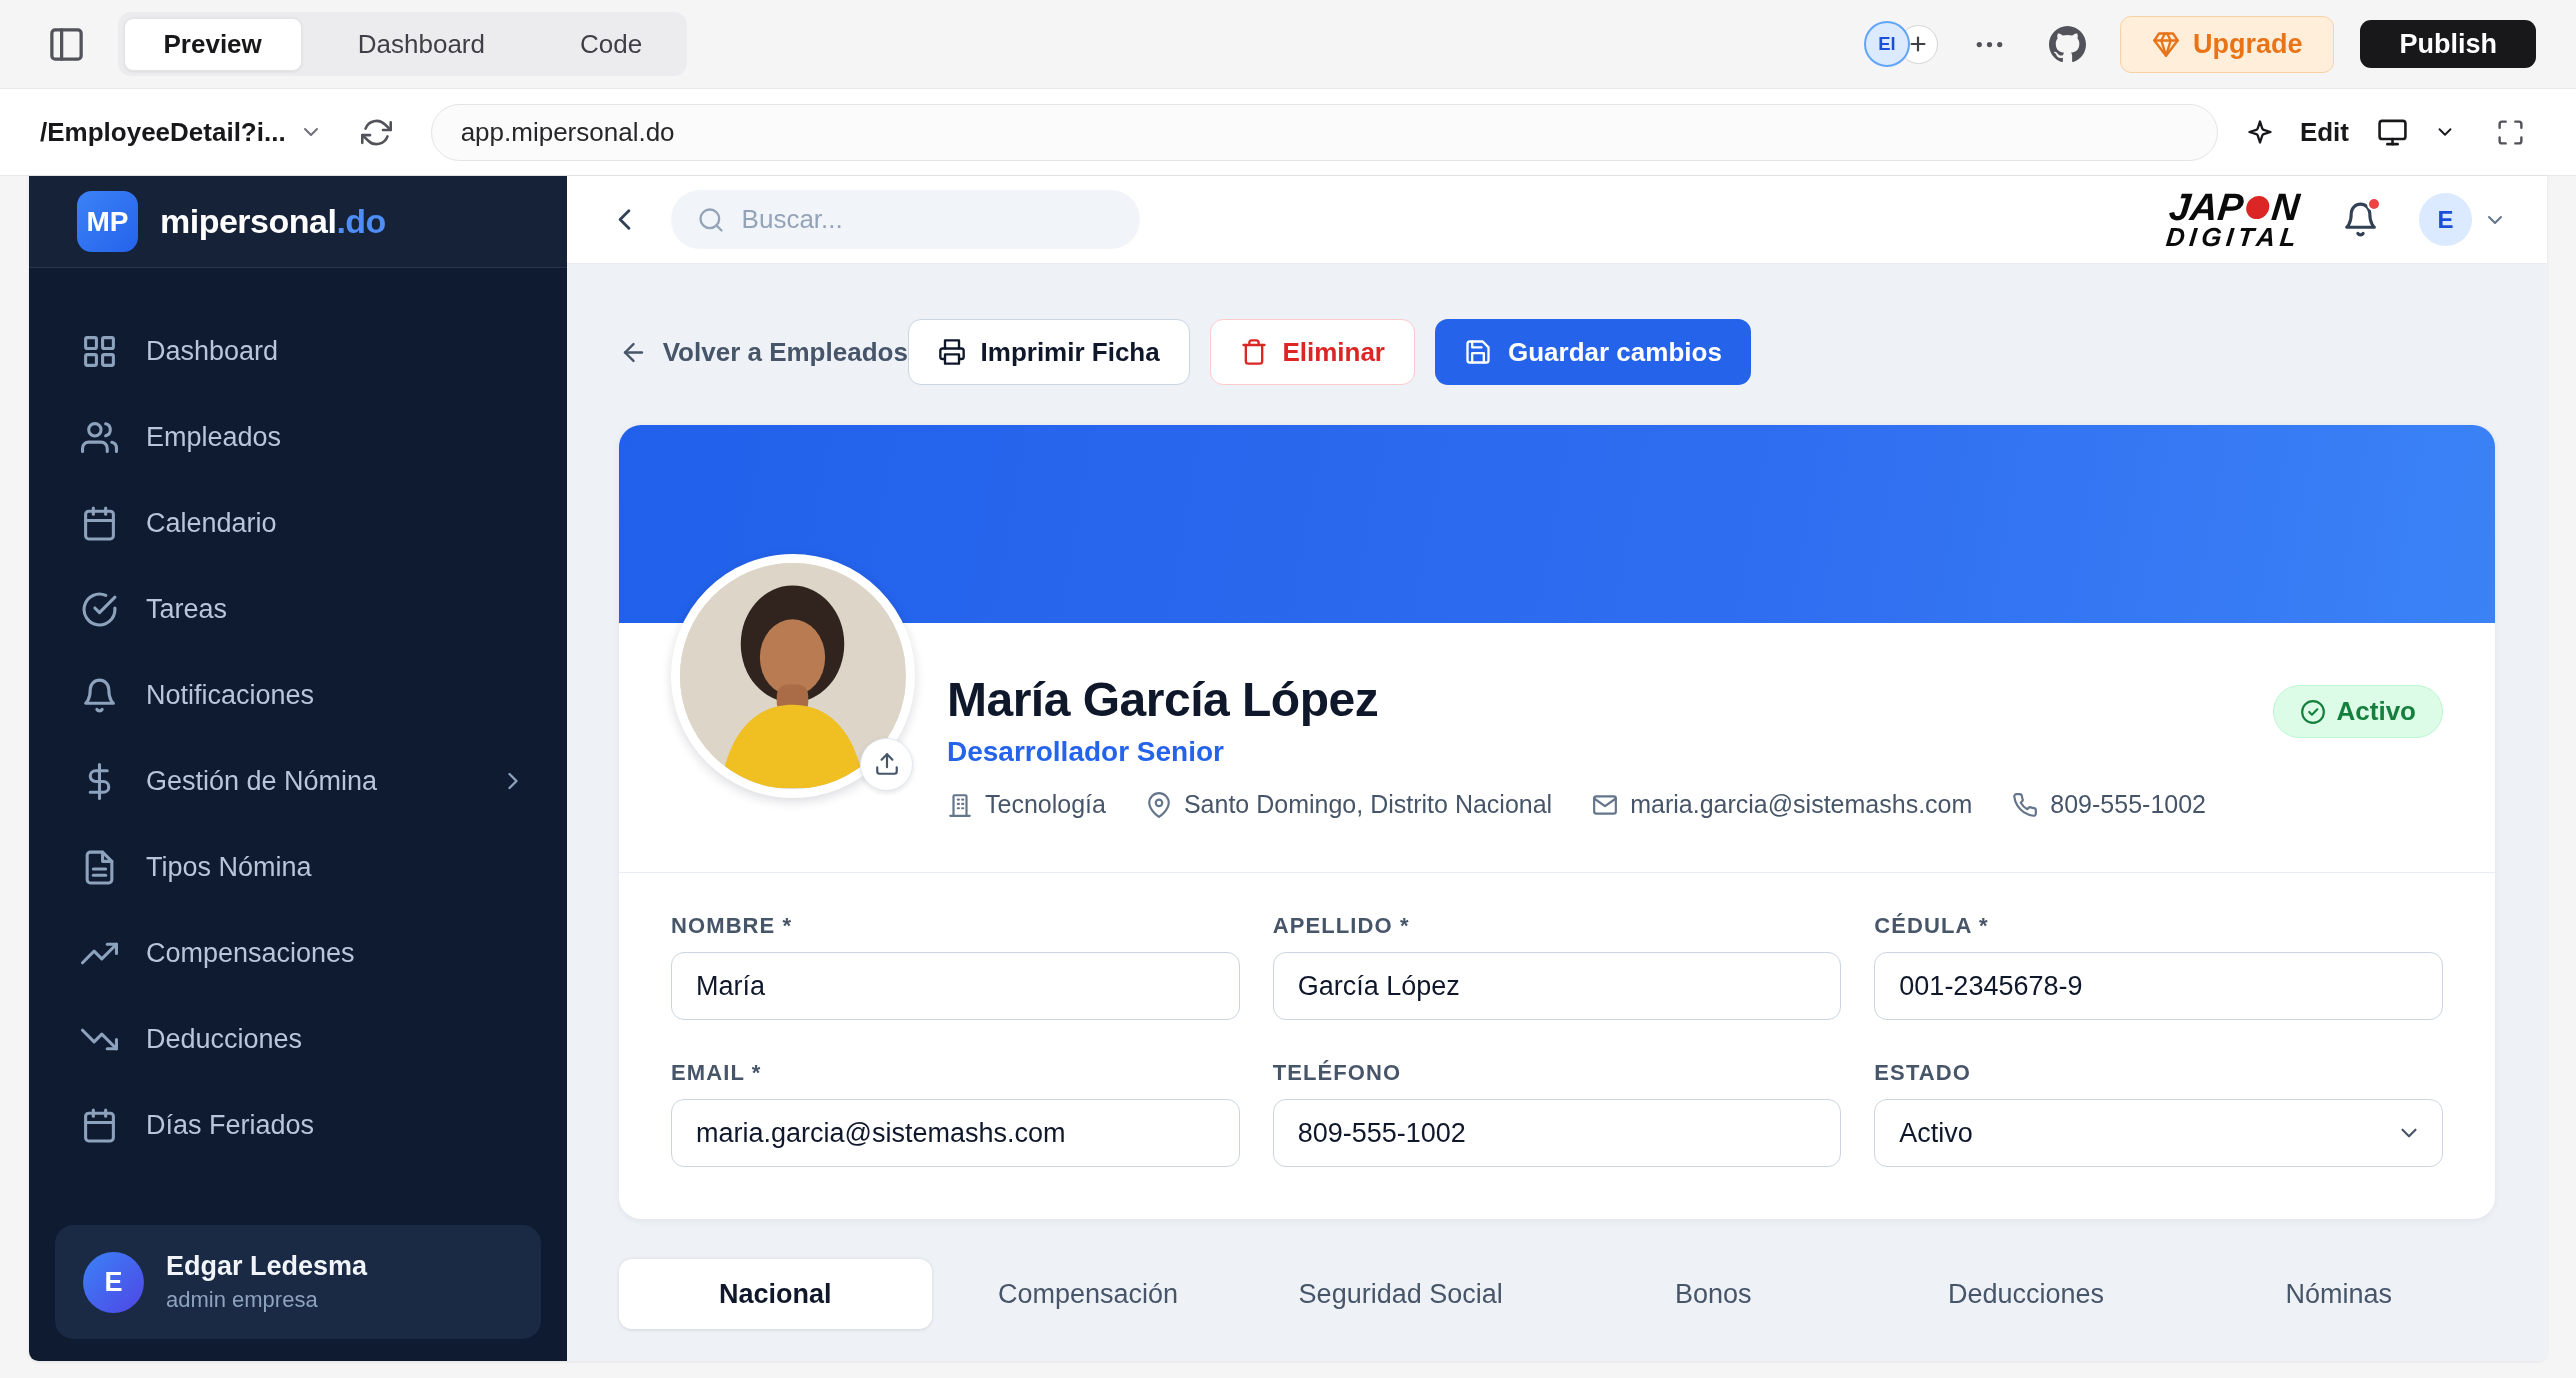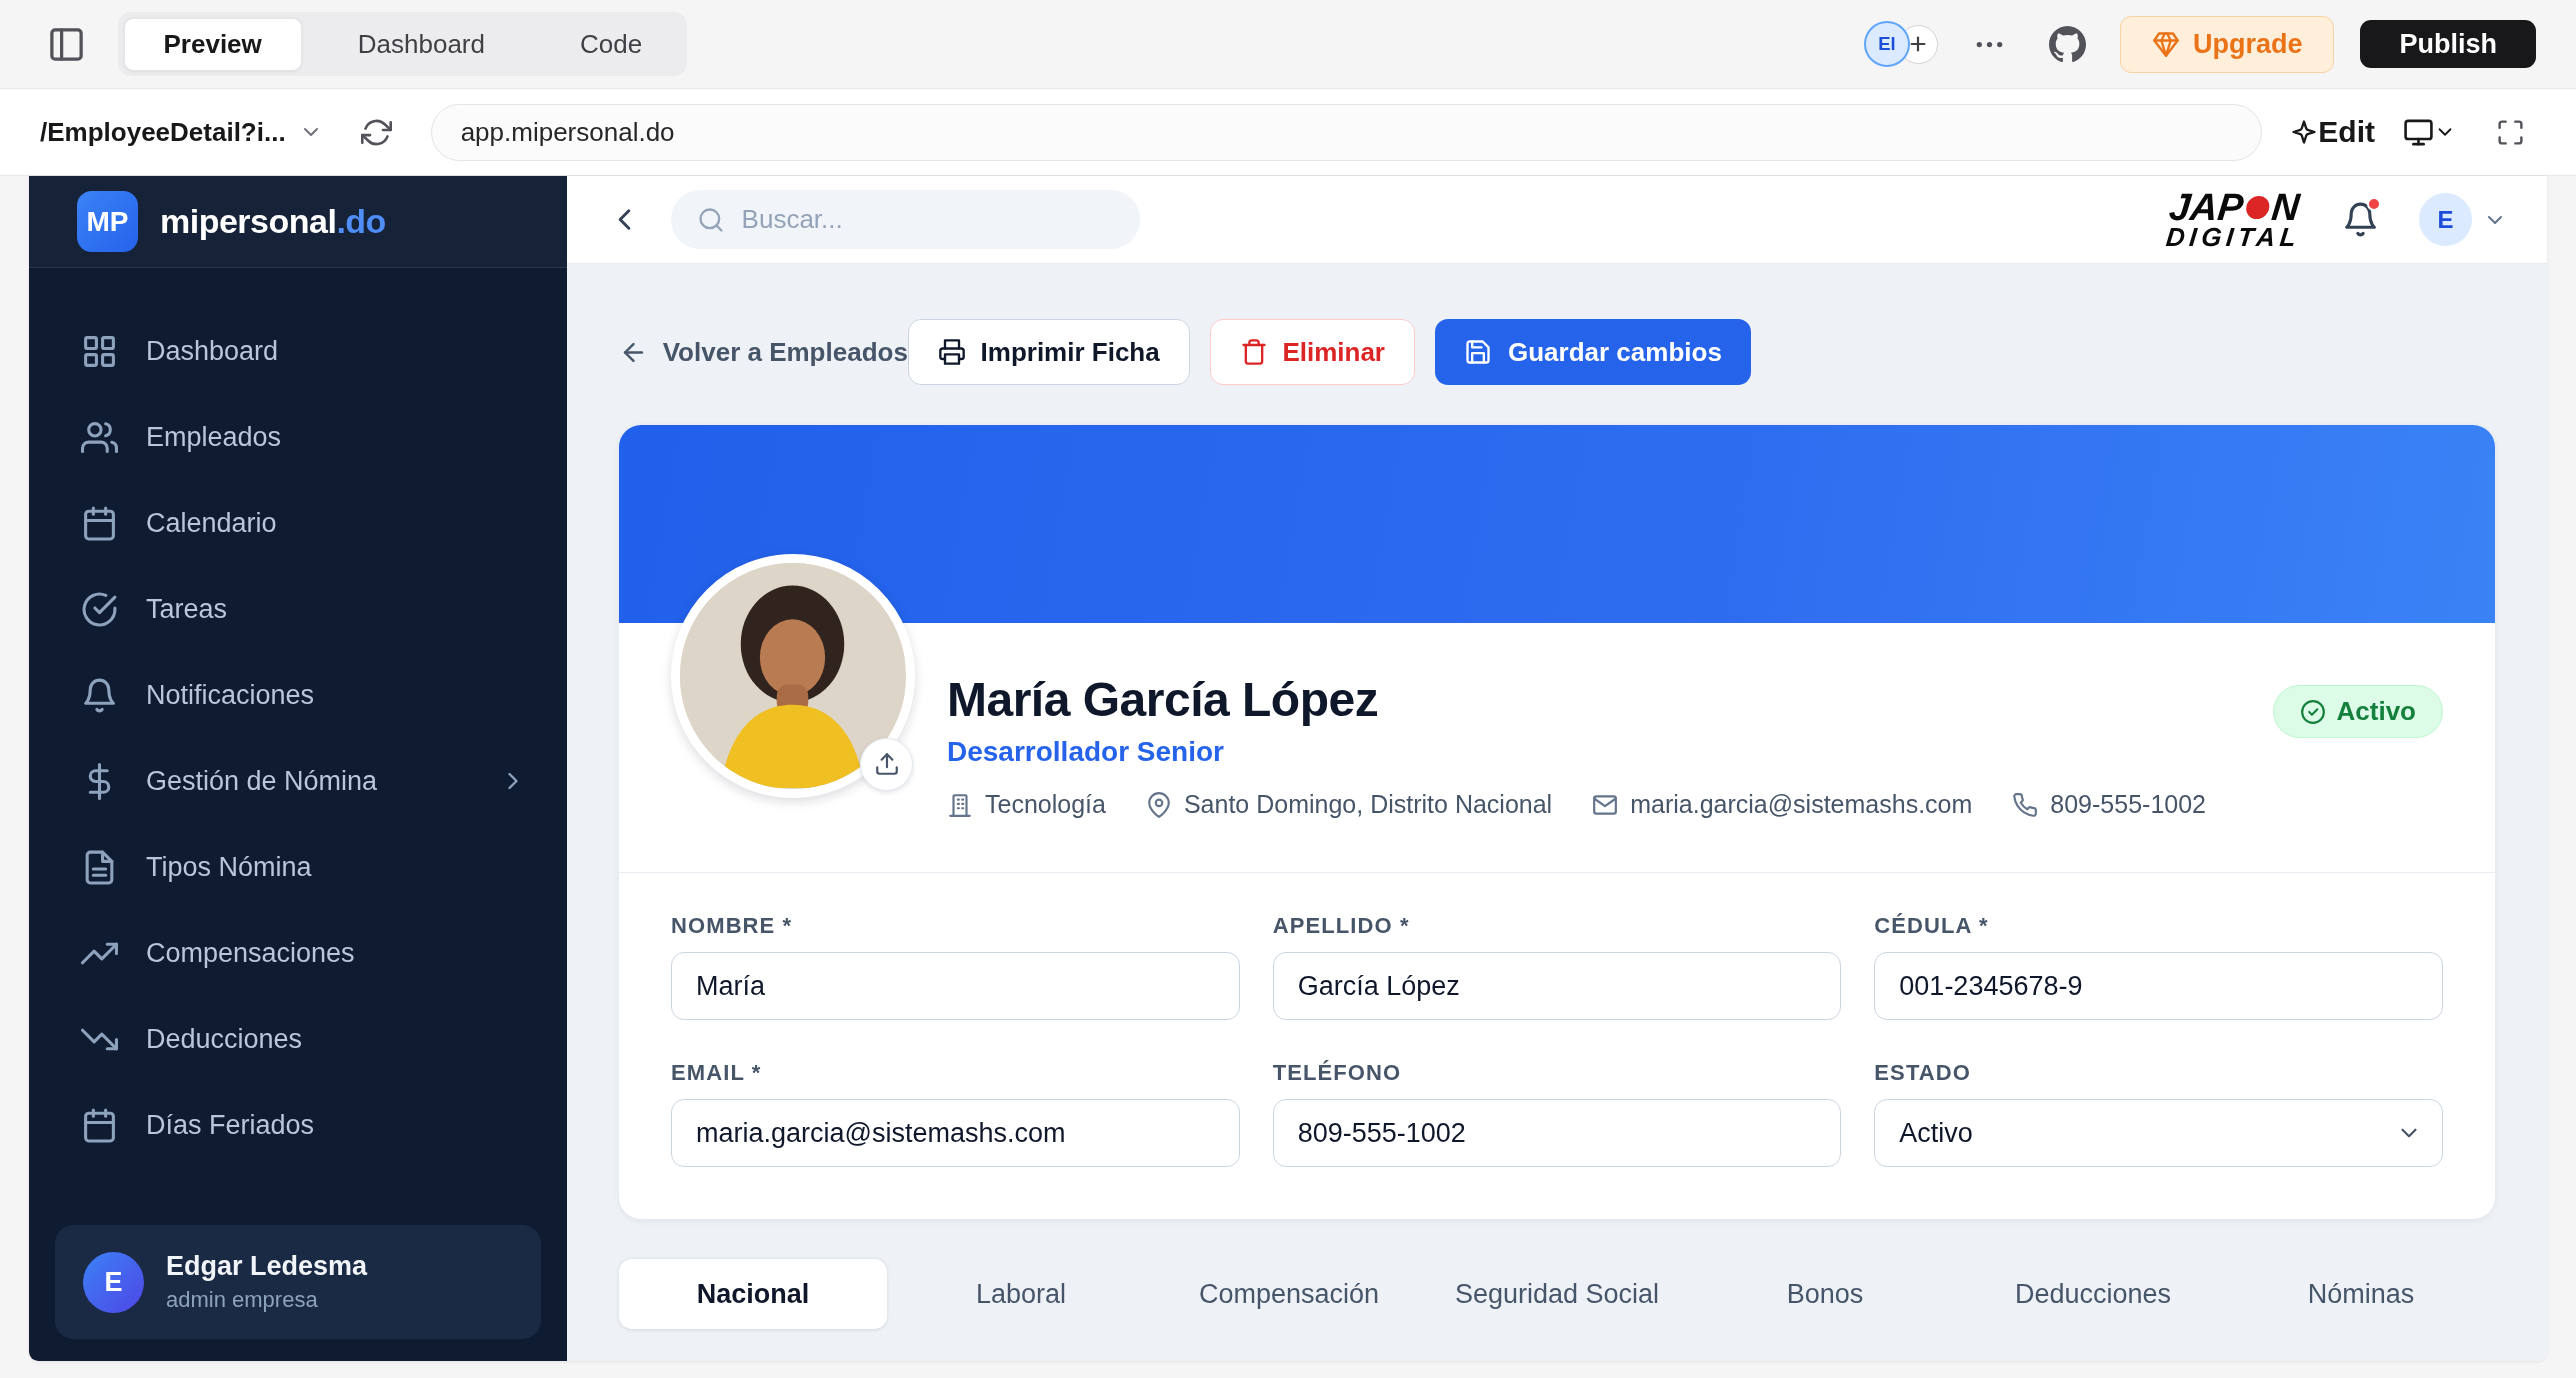--- a/index.html
+++ b/index.html
@@ -20,21 +20,21 @@
   .ws-avatar { width:46px; height:46px; border-radius:50%; background:#dbeafe; border:2.8px solid #60a5fa; color:#1d4ed8; font-size:18.4px; font-weight:700; display:flex; align-items:center; justify-content:center; z-index:1; }
   .plus-btn { width:39px; height:39px; border-radius:50%; background:#fff; border:0.9px solid #d4d4d8; color:#3f3f46; display:flex; align-items:center; justify-content:center; margin-left:-11px; cursor:pointer; }
   .upgrade-btn { height:57px; display:flex; align-items:center; gap:13px; padding:0 31px; border-radius:11px; background:#ffeeda; border:0.9px solid #f9d2a3; color:#ea7317; font-size:27px; font-weight:700; cursor:pointer; }
   .publish-btn { height:48px; display:flex; align-items:center; padding:0 39px; border-radius:11px; background:#18181b; border:none; color:#ffffff; font-size:27px; font-weight:600; cursor:pointer; }
 
   
   .browserbar { height:88px; flex:none; background:#ffffff; border-top:0.9px solid #e8e8ea; border-bottom:0.9px solid #e8e8ea; display:flex; align-items:center; padding:0 40px; gap:28px; }
   .route-sel { display:flex; align-items:center; gap:13px; font-size:26px; font-weight:600; color:#18181b; cursor:pointer; white-space:nowrap; }
   .route-sel .chev { color:#71717a; }
   .url-pill { flex:1; height:57px; border-radius:29px; background:#fbfbfb; border:0.9px solid #e4e4e7; display:flex; align-items:center; padding:0 29px; font-size:26px; color:#27272a; }
-  .bar-action { display:flex; align-items:center; gap:0; font-size:30px; font-weight:600; color:#18181b; cursor:pointer; white-space:nowrap; }
+  .bar-action { display:flex; align-items:center; gap:26px; font-size:26px; font-weight:600; color:#18181b; cursor:pointer; white-space:nowrap; }
 
   
   .preview-wrap { flex:1; padding:0 29px 16.6px; min-height:0; }
   .app { width:100%; height:100%; display:flex; background:#ffffff; overflow:hidden; border-radius:0 0 9.2px 9.2px; box-shadow:0 0.9px 3.7px rgba(0,0,0,.08); }
 
   
   .side { width:538px; flex:none; background:#0f1b30; display:flex; flex-direction:column; overflow:hidden; }
   .side-logo { height:92px; flex:none; display:flex; align-items:center; gap:22px; padding:0 48px; background:#152238; border-bottom:0.9px solid rgba(148,163,184,.15); }
   .logo-badge { width:61px; height:61px; border-radius:14.7px; background:linear-gradient(135deg,#3b82f6,#2563eb); color:#fff; font-size:28px; font-weight:700; display:flex; align-items:center; justify-content:center; }
   .brand { font-size:34px; font-weight:700; color:#ffffff; letter-spacing:-0.5px; }
@@ -556,21 +556,20 @@
                         </svg>
                       </span>
                   </div>
                 </div>
               </div>
             </div>
           </div>
 
           <div class="detail-tabs">
             <div class="dtab active">Nacional</div>
-            <div class="dtab">Laboral</div>
             <div class="dtab">Compensación</div>
             <div class="dtab">Seguridad Social</div>
             <div class="dtab">Bonos</div>
             <div class="dtab">Deducciones</div>
             <div class="dtab">Nóminas</div>
           </div>
 
           <div class="next-card"></div>
 
         </div>

